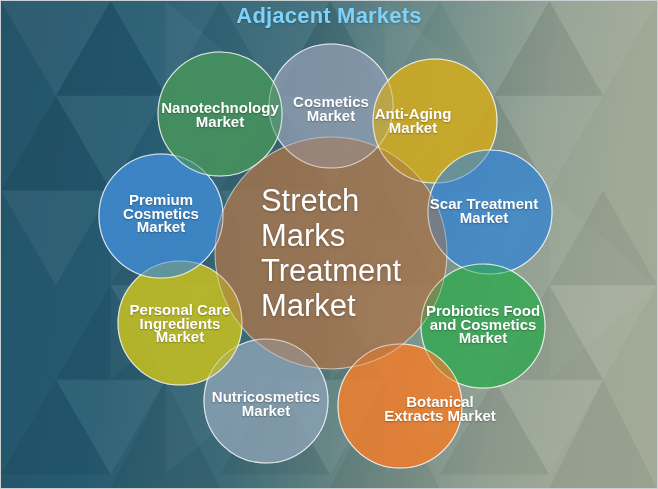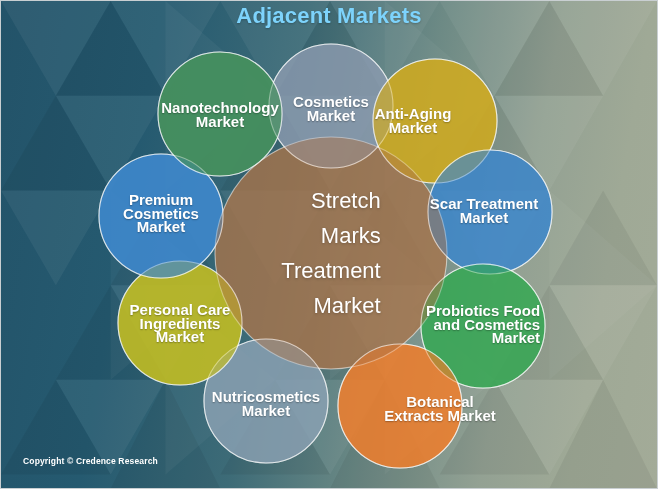--- a/index.html
+++ b/index.html
@@ -23,22 +23,22 @@
   }
   #venn{position:absolute;left:0;top:0;width:658px;height:489px;z-index:20;}
   .node-label{
     position:absolute;color:#ffffff;font-weight:bold;font-size:15px;
     line-height:13.5px;text-align:center;z-index:30;pointer-events:none;
     text-shadow:0 1px 1.5px rgba(0,0,0,.30);
     font-family:"Liberation Sans", sans-serif;
     transform:translate(-50%,-50%);white-space:pre-line;
   }
   #center-label{
-    position:absolute;color:#ffffff;font-size:22px;line-height:35px;
-    font-weight:400;text-align:right;z-index:31;
+    position:absolute;color:#ffffff;font-size:31px;line-height:35px;
+    font-weight:400;text-align:left;z-index:31;
     text-shadow:0 1px 3px rgba(0,0,0,.25);
     transform:translate(-50%,-50%);white-space:pre-line;
     font-family:"Liberation Sans", sans-serif;
   }
   #copyright{
     position:absolute;left:22px;bottom:22px;color:#ffffff;
     font-size:8.5px;font-weight:bold;letter-spacing:.15px;z-index:45;
     font-family:"Liberation Sans", sans-serif;
   }
 </style>
@@ -136,31 +136,30 @@
 Treatment
 Market</div>
 
   <div id="labels">
       <div class="node-label" style="left: 330px; top: 107px;">Cosmetics
 Market</div>
       <div class="node-label" style="left: 412px; top: 119px;">Anti-Aging
 Market</div>
       <div class="node-label" style="left: 483px; top: 209px;">Scar Treatment
 Market</div>
-      <div class="node-label" style="left: 482px; top: 323px; text-align: right;">Probiotics Food
+      <div class="node-label" style="left: 482px; top: 323px;">Probiotics Food
 and Cosmetics
 Market</div>
       <div class="node-label" style="left: 399px; top: 407px; margin-left: 40px;">Botanical
 Extracts Market</div>
       <div class="node-label" style="left: 265px; top: 402px;">Nutricosmetics
 Market</div>
       <div class="node-label" style="left: 179px; top: 322px;">Personal Care
 Ingredients
 Market</div>
       <div class="node-label" style="left: 160px; top: 212px;">Premium
 Cosmetics
 Market</div>
       <div class="node-label" style="left: 219px; top: 113px;">Nanotechnology
 Market</div>
     </div>
 
-  <div id="copyright">Copyright © Credence Research</div>
 </div>
 
 </body></html>

